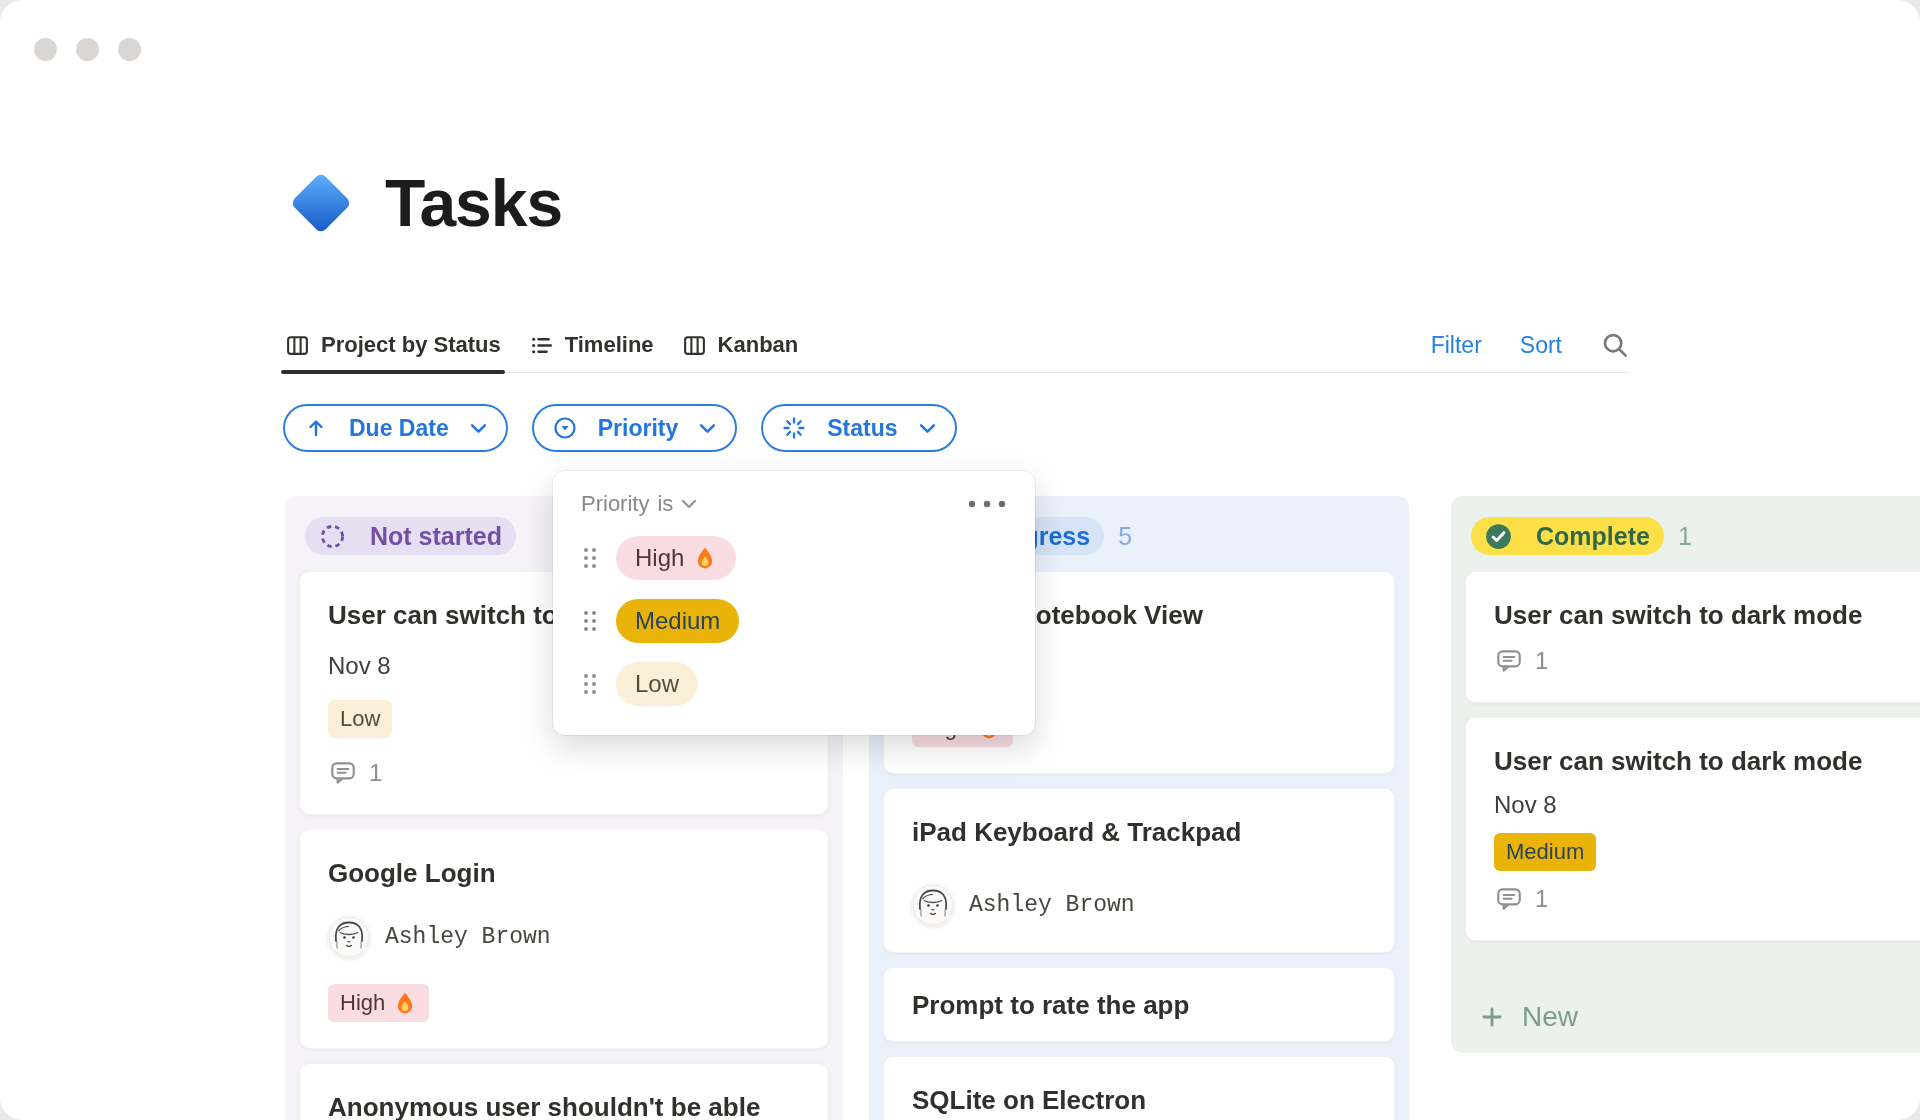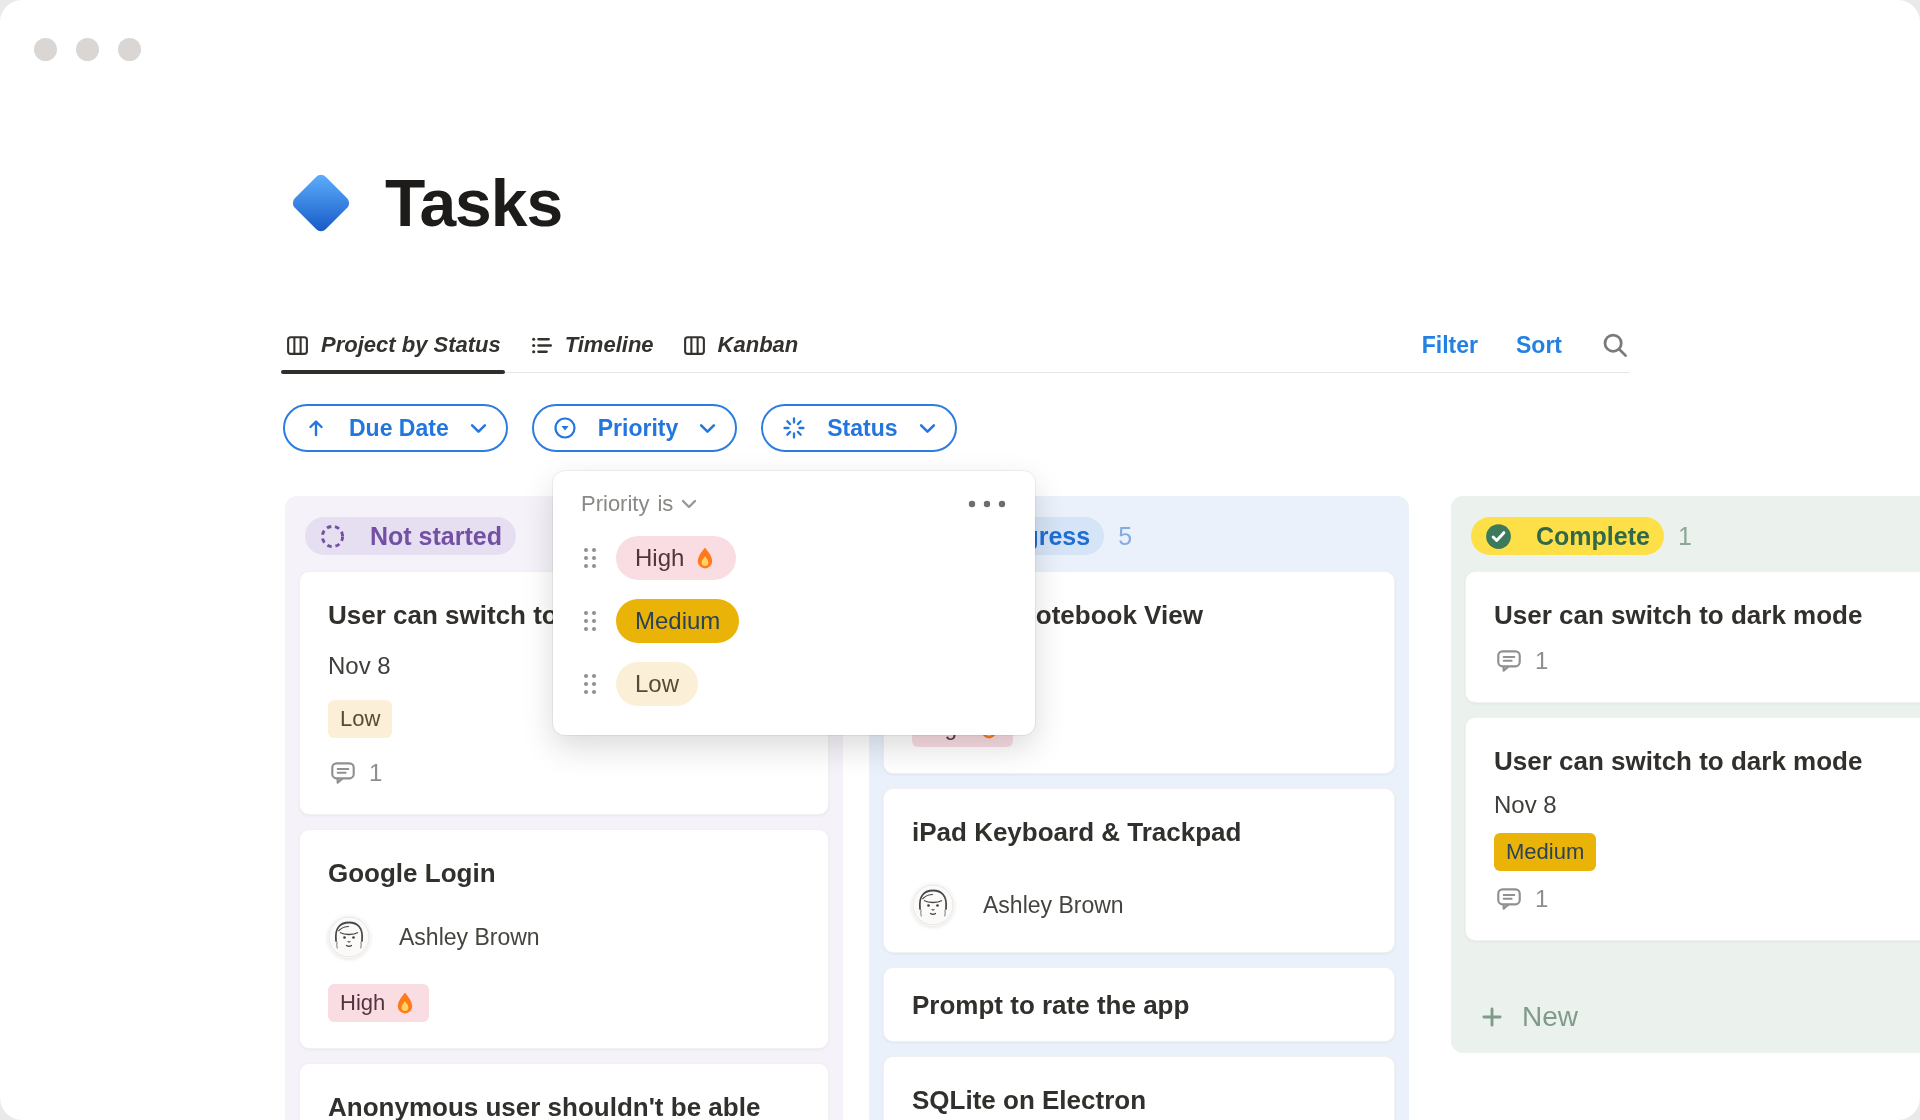--- a/index.html
+++ b/index.html
@@ -10,26 +10,26 @@
   .lights{position:absolute;left:34px;top:38px;display:flex;gap:19px;}
   .light{width:23px;height:23px;border-radius:50%;background:#d9d6d3;}
 
   
   .title-row{position:absolute;left:283px;top:165px;display:flex;align-items:flex-start;gap:26px;}
   .page-icon{width:76px;height:76px;}
   .page-title{font-size:66px;font-weight:700;color:#1d1c1a;letter-spacing:-1px;margin:0;}
 
   
   .tabs-row{position:absolute;left:285px;top:318px;width:1345px;height:54px;border-bottom:1px solid #e8e6e3;display:flex;align-items:center;}
-  .tabs{display:flex;gap:28px;align-items:center;height:100%;font-style:italic;}
+  .tabs{display:flex;gap:28px;align-items:center;height:100%;}
   .tab{position:relative;display:flex;align-items:center;gap:11px;height:100%;color:#34322e;font-size:22px;font-weight:600;cursor:pointer;}
   .tab .ic{width:25px;height:25px;color:#34322e;}
   .tab.active::after{content:"";position:absolute;left:-4px;right:-4px;bottom:-2px;height:4px;background:#2f2e2b;border-radius:2px;}
   .tabs-actions{margin-left:auto;display:flex;align-items:center;gap:38px;}
-  .link-btn{color:#2381e2;font-size:23px;font-weight:700;cursor:pointer;}
+  .link-btn{color:#2381e2;font-size:23px;font-weight:400;cursor:pointer;}
   .search-ic{width:30px;height:30px;color:#7b7a78;cursor:pointer;}
 
   
   .filters-row{position:absolute;left:283px;top:404px;display:flex;gap:24px;}
   .fpill{height:48px;box-sizing:border-box;border:2px solid #2b7de0;border-radius:24px;background:#ffffff;color:#2376dd;font-size:23px;font-weight:600;display:inline-flex;align-items:center;gap:21px;padding:0 19px;cursor:pointer;}
   .fpill .ic{width:24px;height:24px;}
   .fpill .chev{width:17px;height:11px;}
 
   
   .col{position:absolute;top:496px;border-radius:12px;box-sizing:border-box;padding:21px 14px 14px;display:flex;flex-direction:column;}
@@ -51,21 +51,21 @@
   .card-title{font-size:26px;font-weight:600;color:#32302c;line-height:34px;white-space:nowrap;overflow:hidden;}
   .indent-title{padding-left:105px;}
   .card-date{font-size:24px;color:#3f3e3a;}
   .badge{align-self:flex-start;height:38px;box-sizing:border-box;padding:0 12px;border-radius:6px;font-size:22px;display:inline-flex;align-items:center;gap:8px;}
   .b-high{background:#f9dde3;color:#54333f;}
   .b-medium{background:#eab308;color:#2c4257;}
   .b-low{background:#fcefd8;color:#554c38;}
   .flame{width:24px;height:24px;}
   .comment-row{display:flex;align-items:center;gap:11px;color:#8f8e8b;font-size:24px;}
   .comment-row .ic{width:30px;height:30px;color:#91908e;}
-  .assignee{display:flex;align-items:center;gap:29px;font-size:23px;color:#45443f;}
+  .assignee{display:flex;align-items:center;gap:15px;font-size:23px;color:#45443f;font-family:Liberation Mono, monospace;}
   .avatar{width:42px;height:42px;border-radius:50%;box-shadow:0 1px 4px rgba(0,0,0,0.12);}
 
   .new-row{margin-top:auto;display:flex;align-items:center;gap:17px;color:#7f9b89;font-size:28px;padding:10px 14px 6px;cursor:pointer;}
   .new-row .ic{width:26px;height:26px;}
 
   
   .dropdown{position:absolute;left:553px;top:471px;width:482px;height:264px;box-sizing:border-box;background:#fff;border-radius:12px;box-shadow:0 12px 32px rgba(0,0,0,0.15),0 0 0 1px rgba(0,0,0,0.05);padding:20px 28px 0;z-index:40;}
   .dd-head{display:flex;align-items:center;color:#8a8986;font-size:22px;}
   .dd-field{display:flex;align-items:center;gap:8px;cursor:pointer;}
   .dd-field .chev{width:16px;height:10px;color:#9a9996;}

